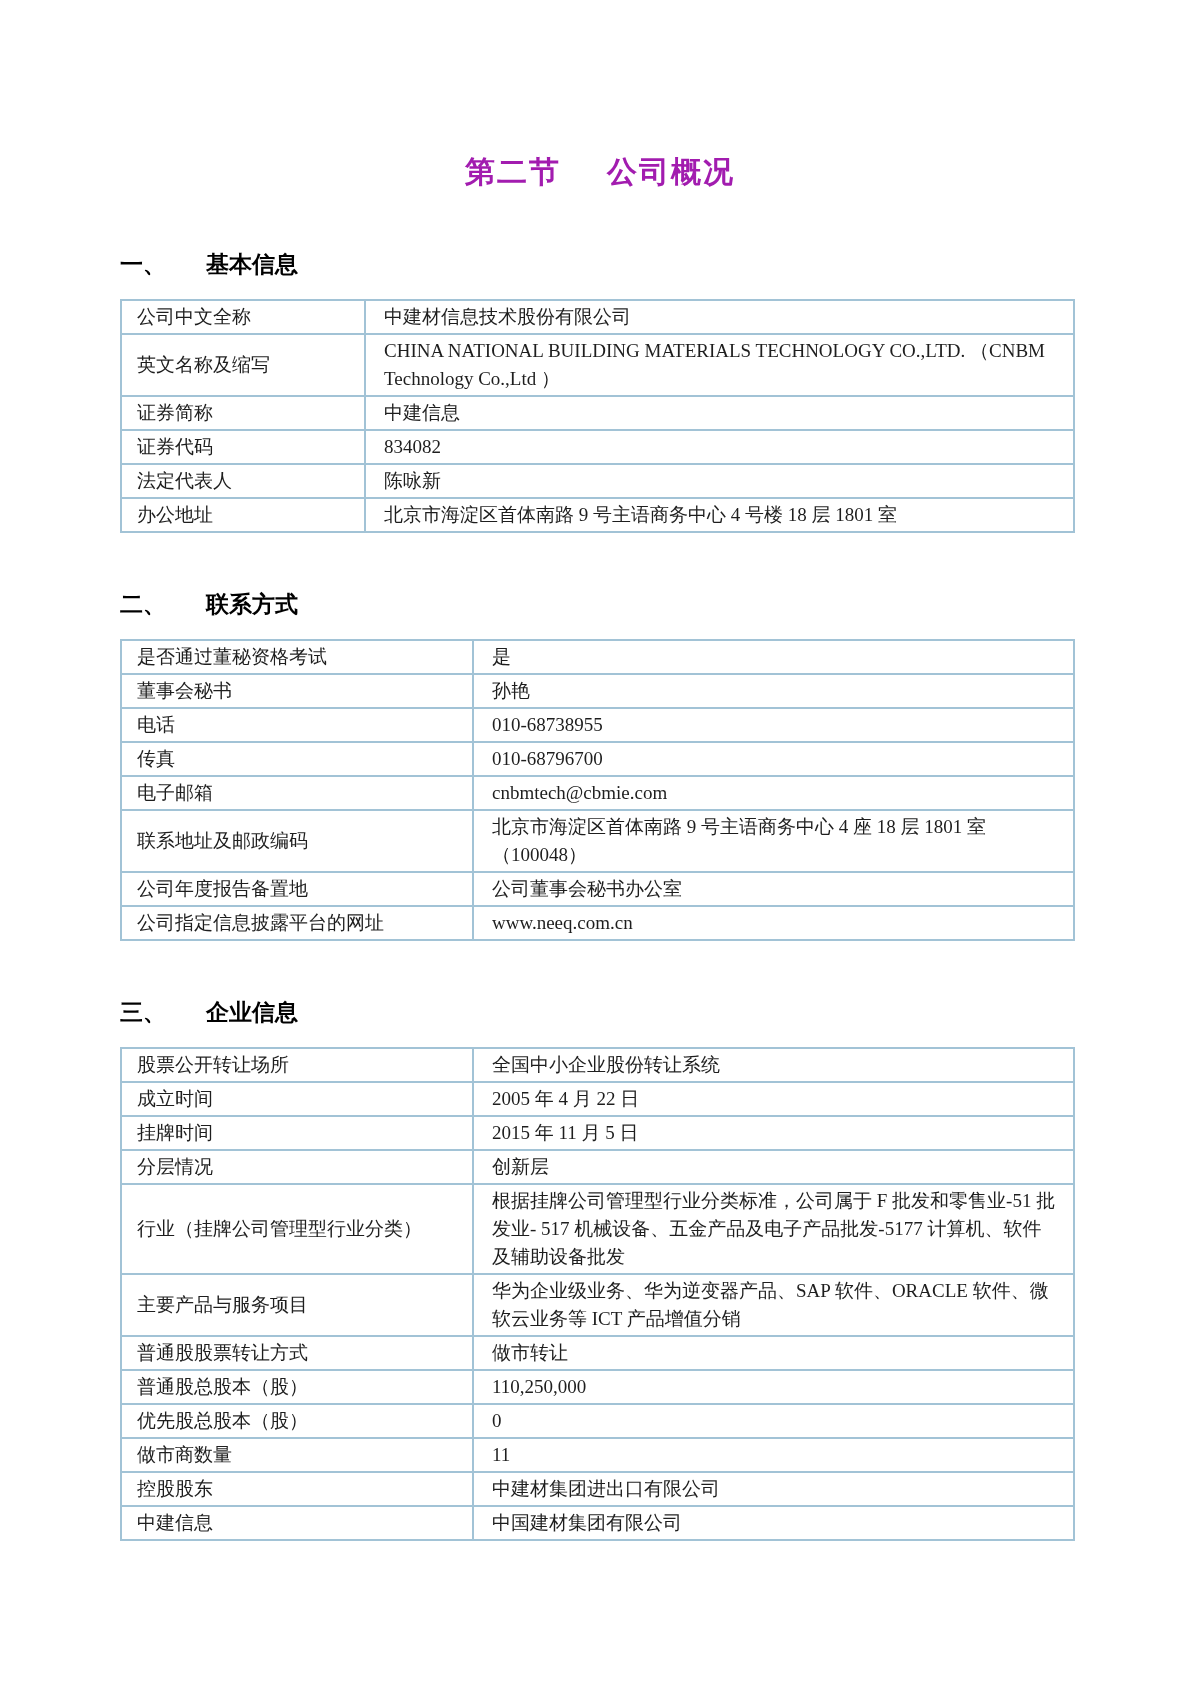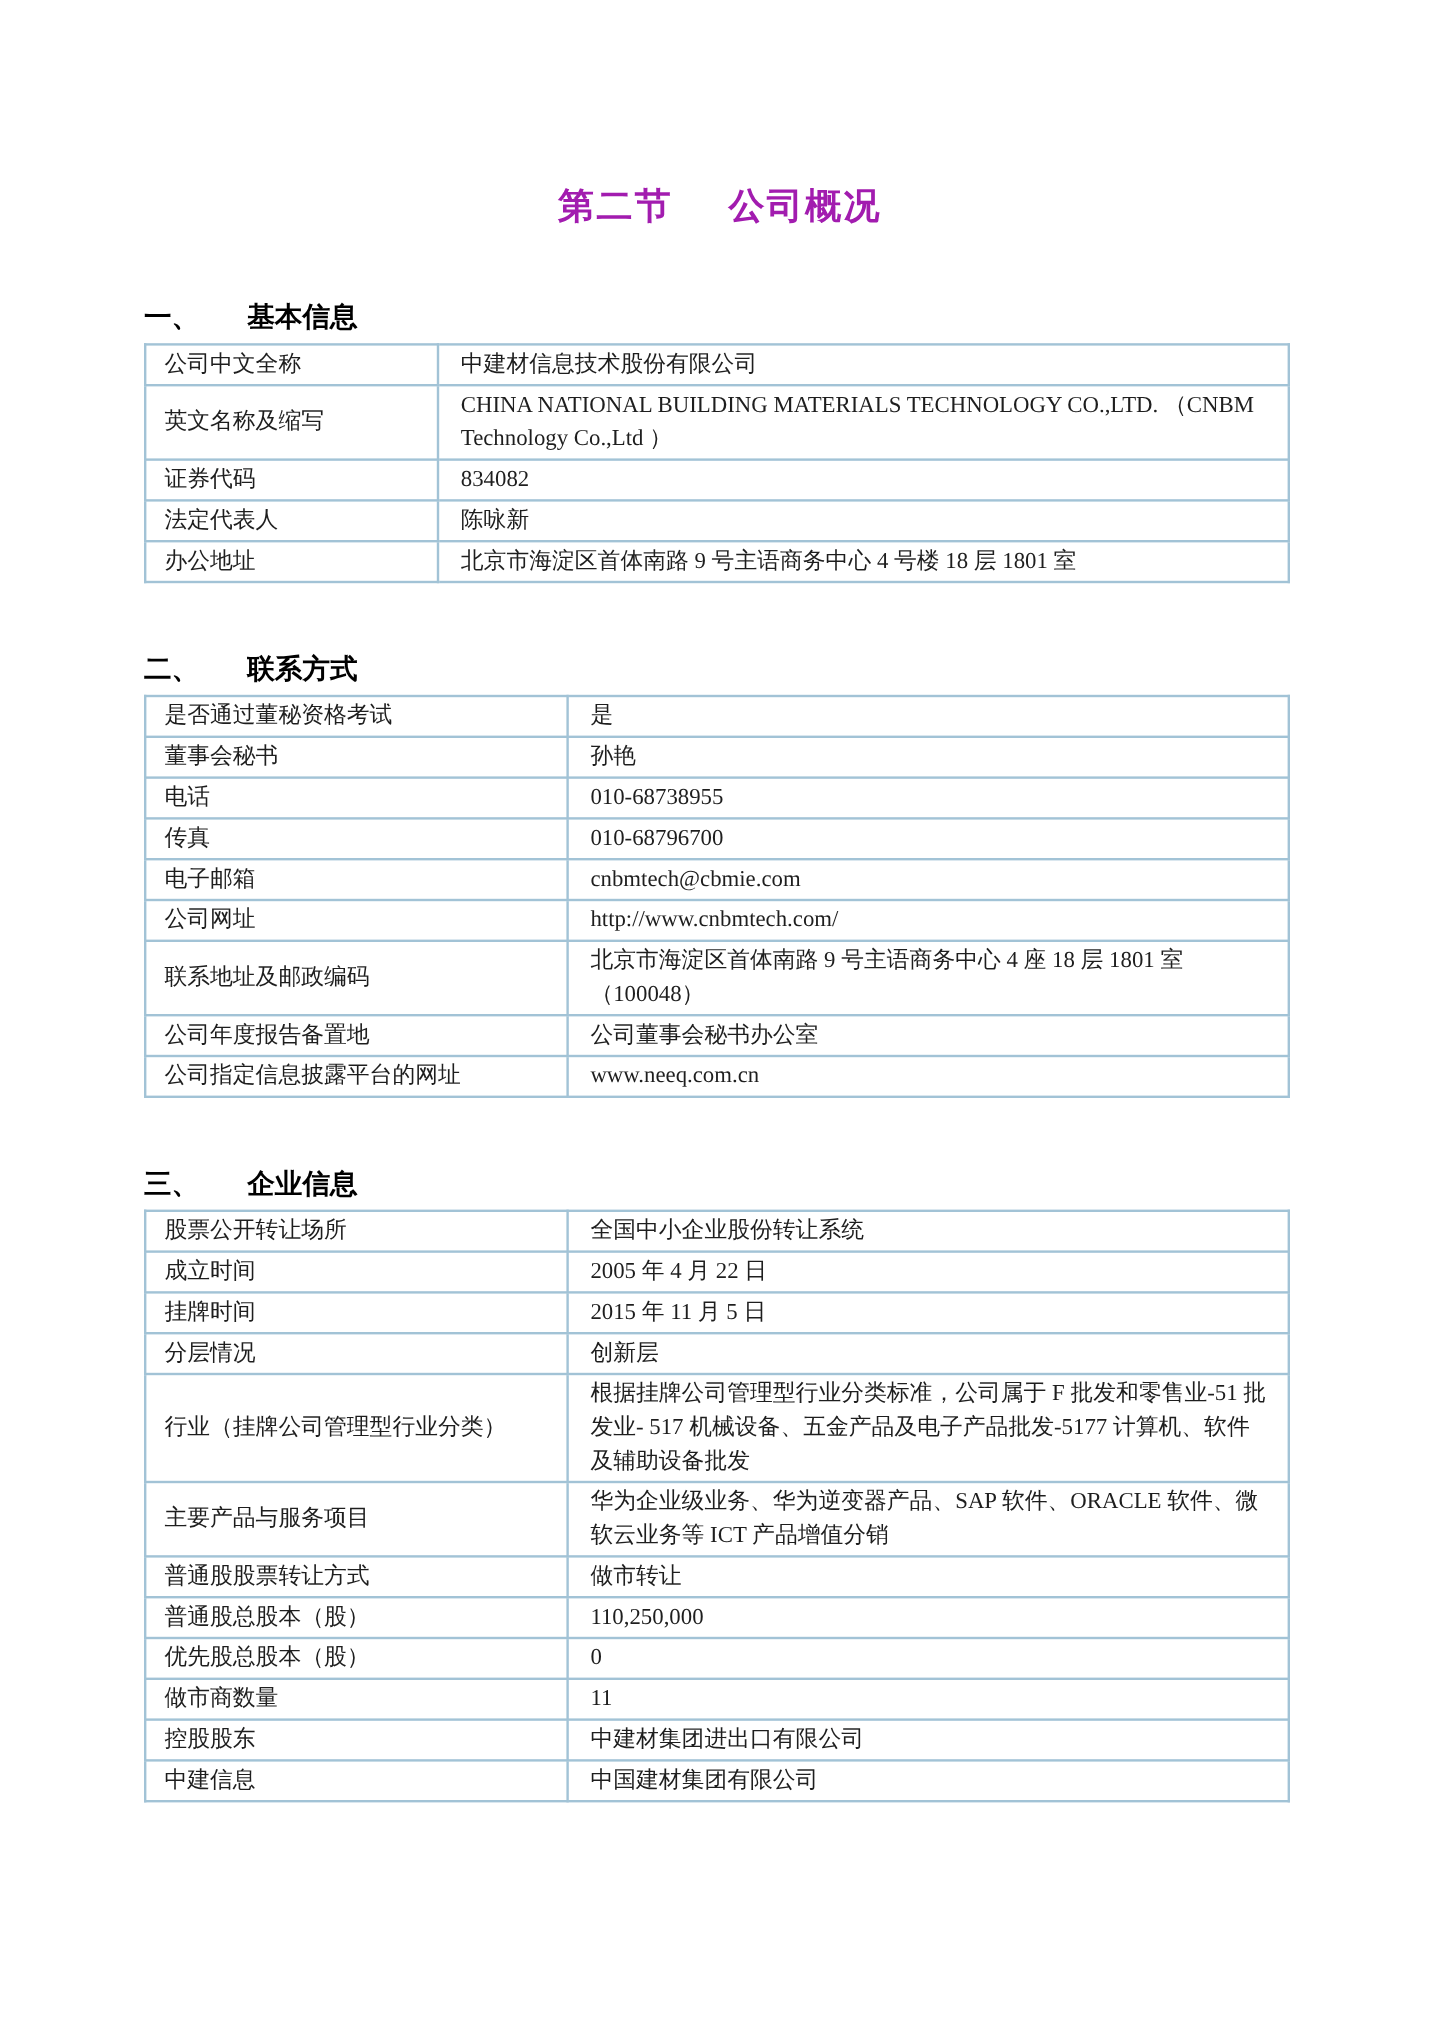--- a/index.html
+++ b/index.html
@@ -34,21 +34,21 @@
     font-family:"Liberation Sans","DejaVu Sans",sans-serif;
     font-weight:bold;
     font-size:23px;
     color:#000;
     margin-top:56px;
   }
   .section-heading.first{ }
   .sec-num{ display:inline-block; min-width:46px; margin-right:40px; }
 
   table.info{
-    margin-top:6px;
+    margin-top:19px;
     width:955px;
     border-collapse:collapse;
     table-layout:fixed;
     font-size:19px;
   }
   table.info td{
     border:2px solid var(--tbl-border);
     vertical-align:middle;
     line-height:28px;
     padding:2px 14px;
@@ -82,20 +82,24 @@
       <tbody>
         <tr>
           <td class="label">公司中文全称</td>
           <td class="value">中建材信息技术股份有限公司</td>
         </tr>
         <tr>
           <td class="label">英文名称及缩写</td>
           <td class="value">CHINA NATIONAL BUILDING MATERIALS TECHNOLOGY CO.,LTD. （CNBM Technology Co.,Ltd ）</td>
         </tr>
         <tr>
+          <td class="label">证券简称</td>
+          <td class="value">中建信息</td>
+        </tr>
+        <tr>
           <td class="label">证券代码</td>
           <td class="value">834082</td>
         </tr>
         <tr>
           <td class="label">法定代表人</td>
           <td class="value">陈咏新</td>
         </tr>
         <tr>
           <td class="label">办公地址</td>
           <td class="value">北京市海淀区首体南路 9 号主语商务中心 4 号楼 18 层 1801 室</td>
@@ -126,24 +130,20 @@
         </tr>
         <tr>
           <td class="label">传真</td>
           <td class="value">010-68796700</td>
         </tr>
         <tr>
           <td class="label">电子邮箱</td>
           <td class="value">cnbmtech@cbmie.com</td>
         </tr>
         <tr>
-          <td class="label">公司网址</td>
-          <td class="value">http://www.cnbmtech.com/</td>
-        </tr>
-        <tr>
           <td class="label">联系地址及邮政编码</td>
           <td class="value">北京市海淀区首体南路 9 号主语商务中心 4 座 18 层 1801 室 （100048）</td>
         </tr>
         <tr>
           <td class="label">公司年度报告备置地</td>
           <td class="value">公司董事会秘书办公室</td>
         </tr>
         <tr>
           <td class="label">公司指定信息披露平台的网址</td>
           <td class="value">www.neeq.com.cn</td>

